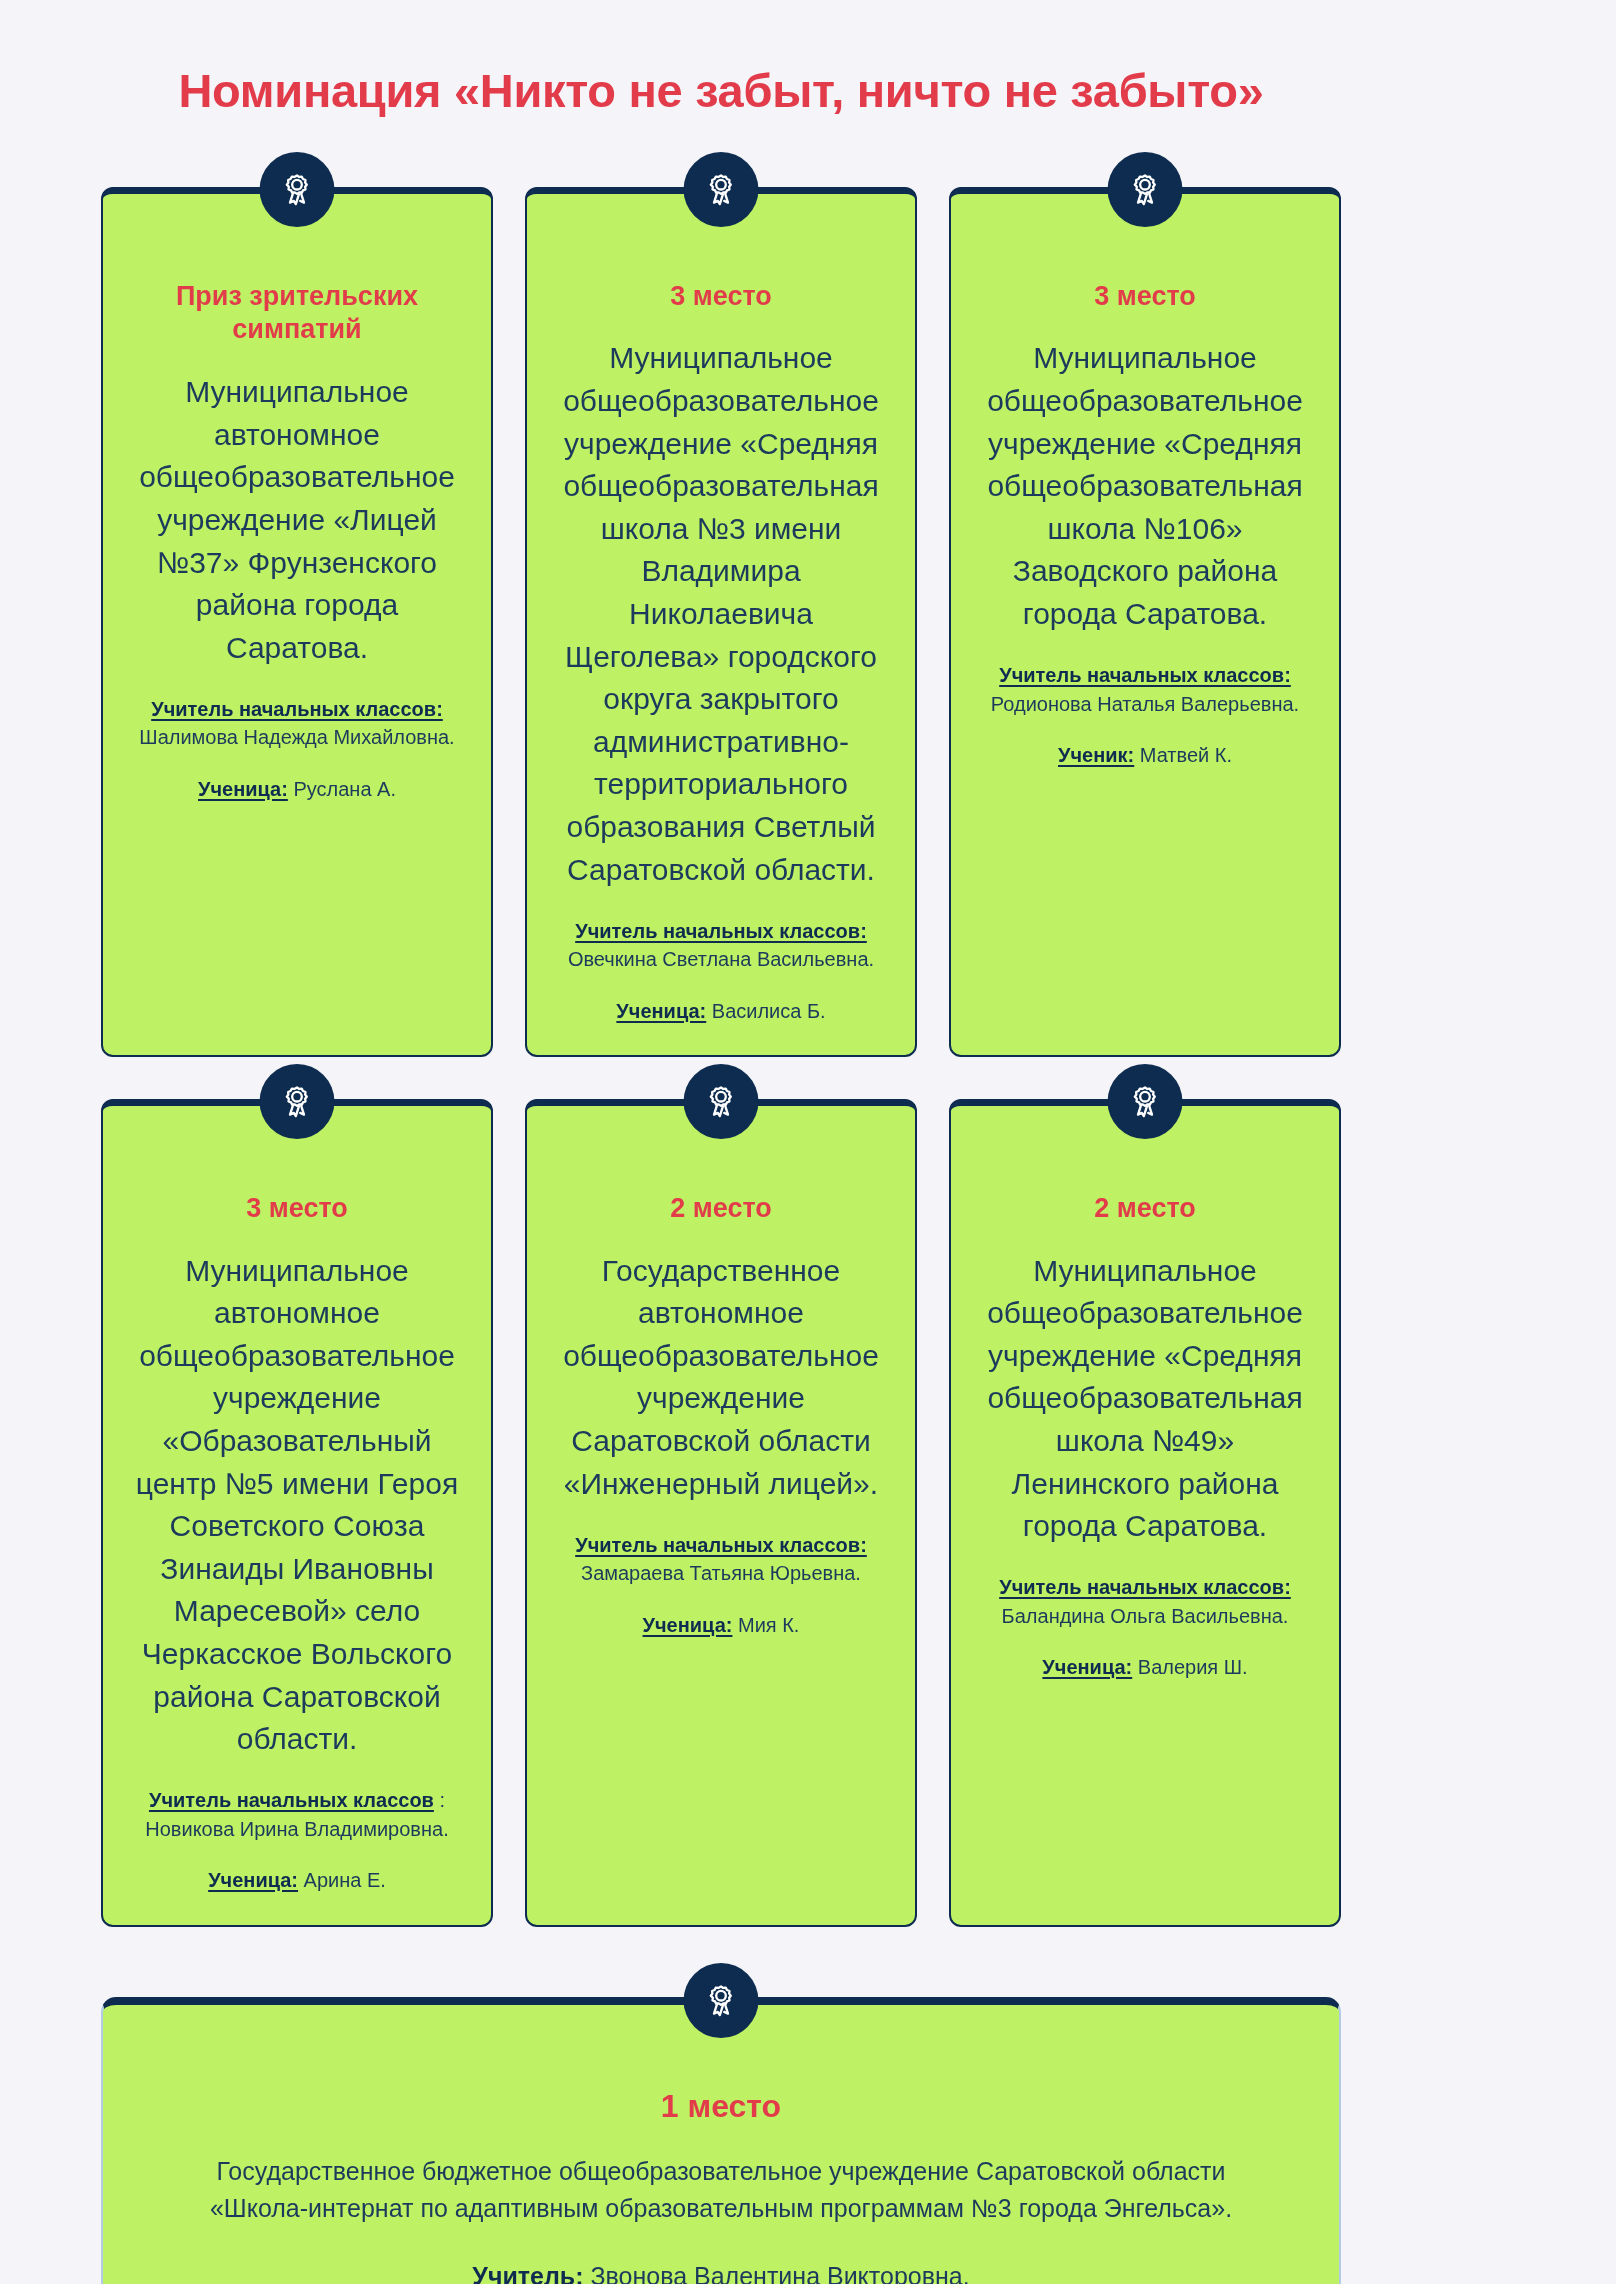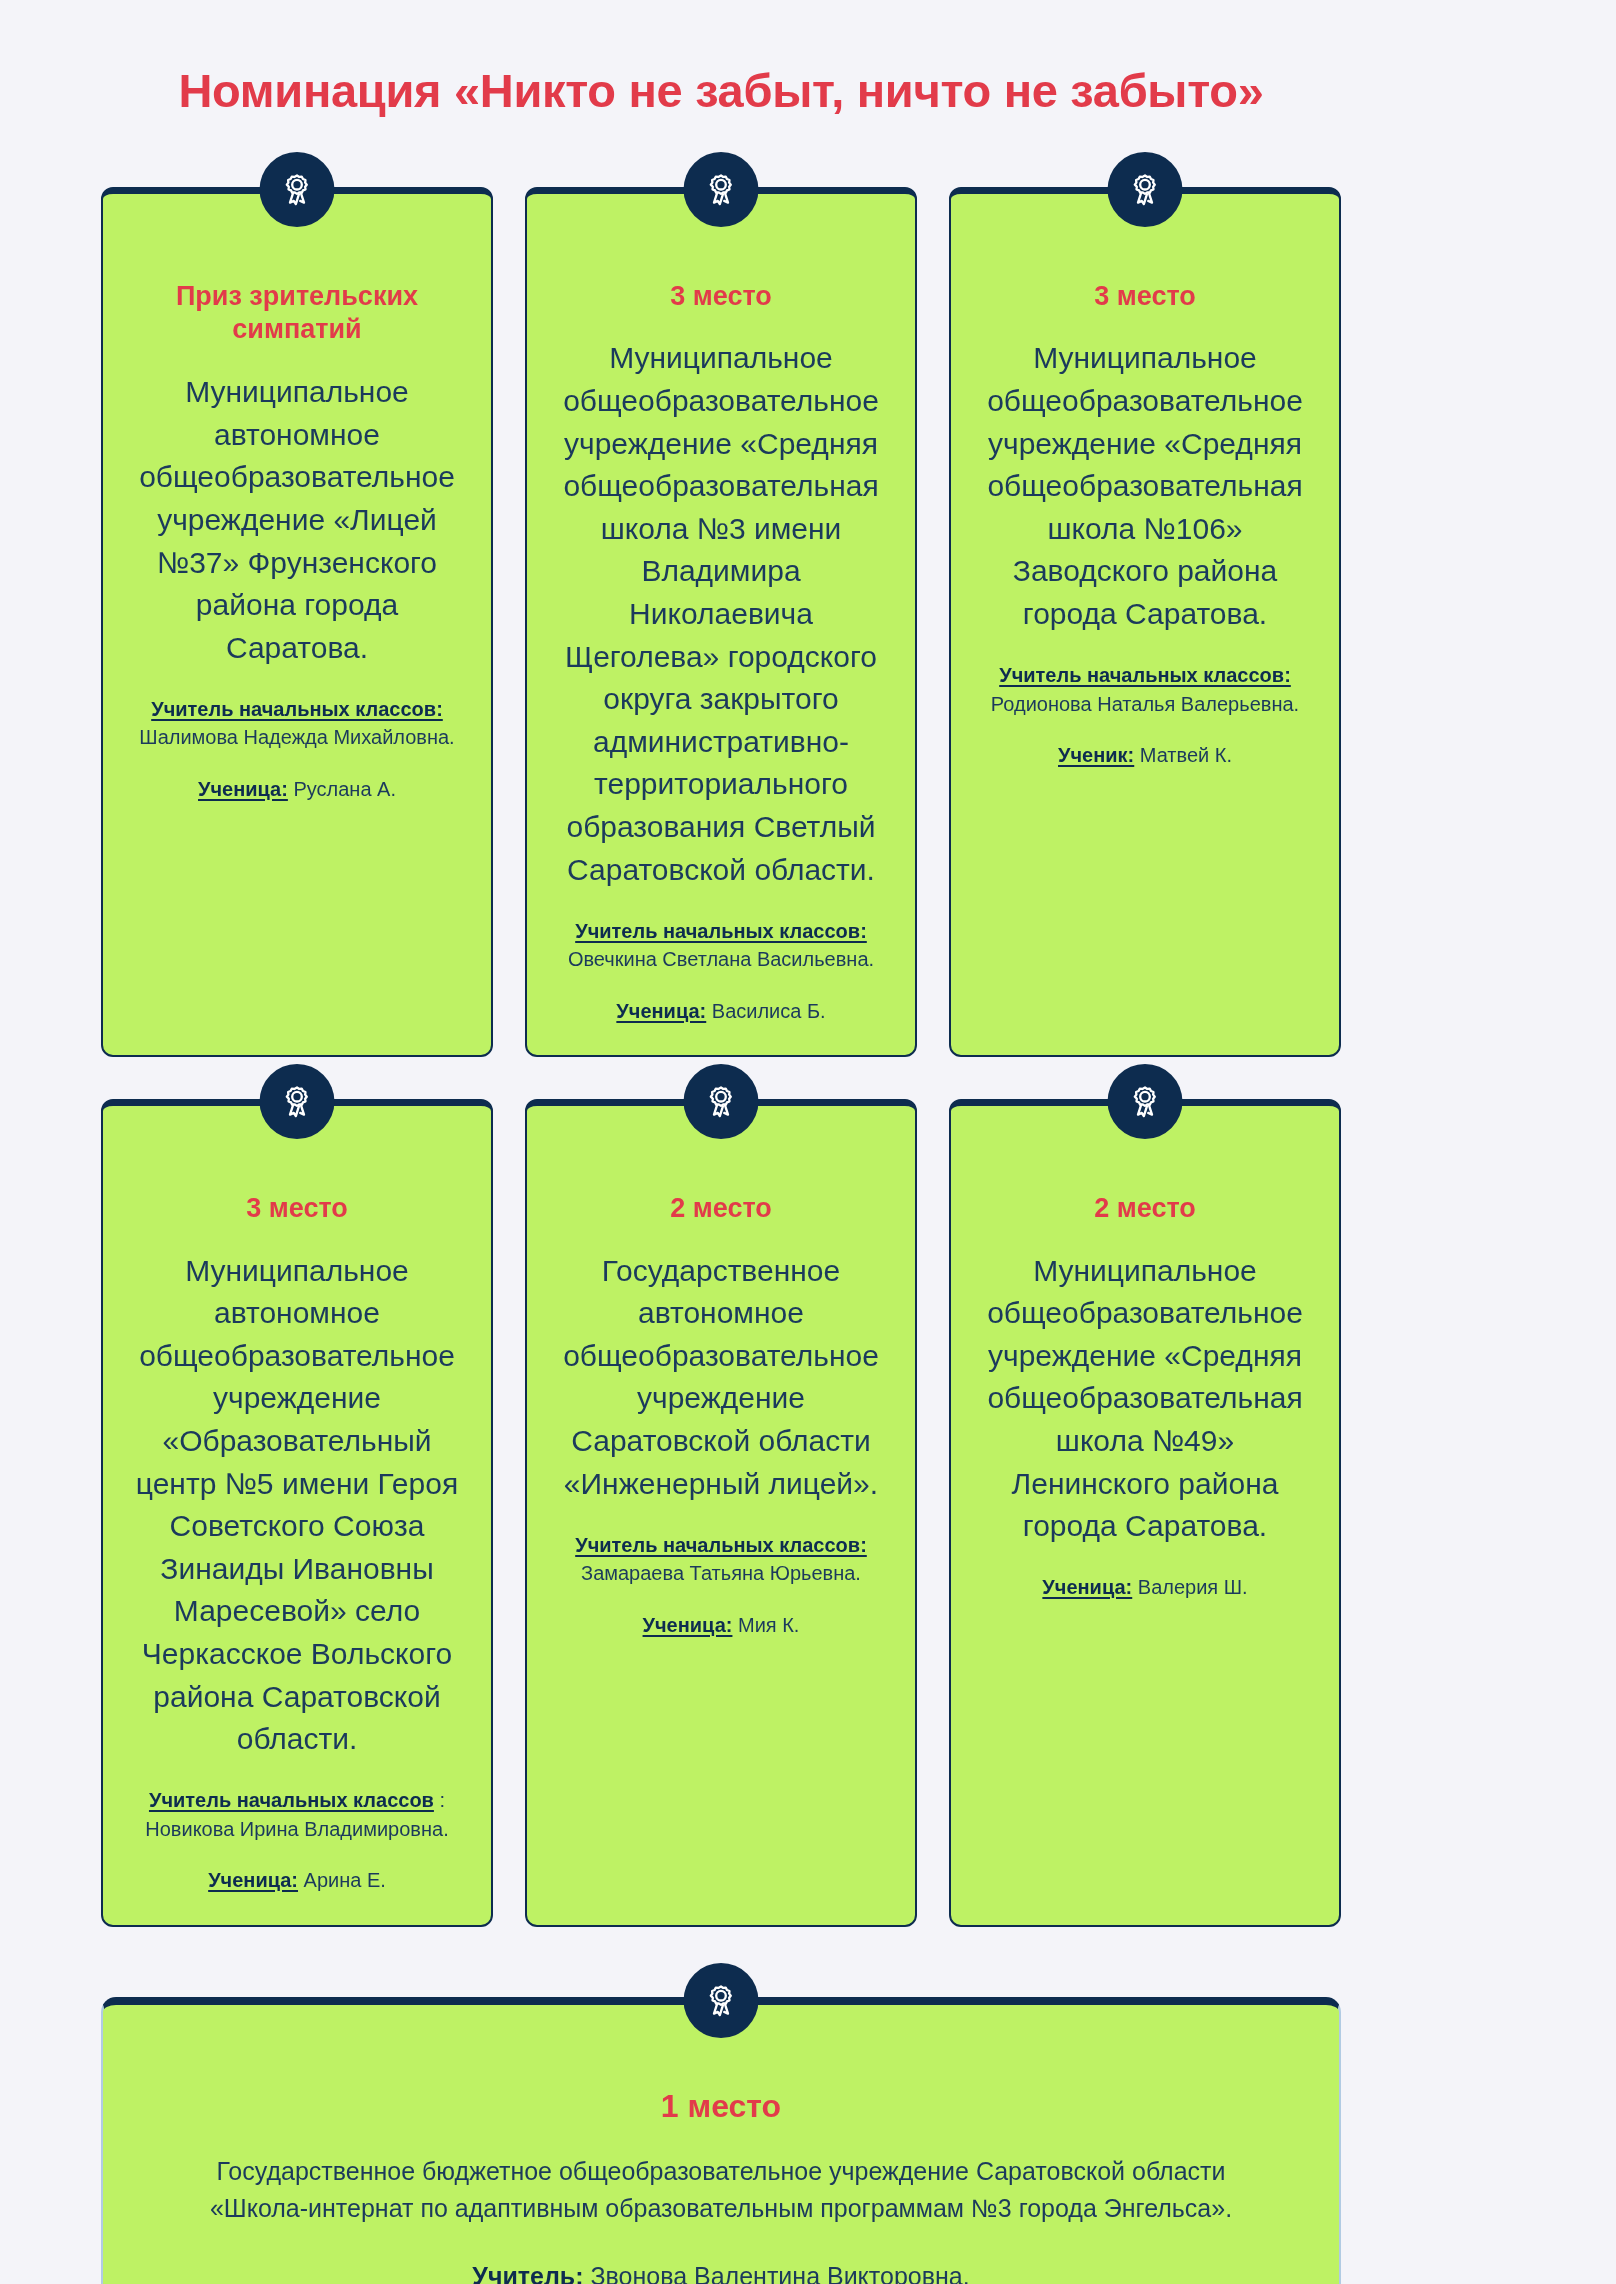--- a/index.html
+++ b/index.html
@@ -239,20 +239,24 @@
         <svg viewBox="0 0 24 24" fill="none" stroke="#ffffff" stroke-width="1.6" stroke-linecap="round" stroke-linejoin="round" aria-hidden="true">
           <path d="M12 2.4l1.5 1.0 1.8-.2.8 1.6 1.7.7-.2 1.8 1.1 1.4-1.1 1.4.2 1.8-1.7.7-.8 1.6-1.8-.2-1.5 1.0-1.5-1.0-1.8.2-.8-1.6-1.7-.7.2-1.8L5 8.7l1.1-1.4-.2-1.8 1.7-.7.8-1.6 1.8.2z"></path>
           <circle cx="12" cy="8.7" r="3.3"></circle>
           <path d="M9.4 14.2L7.2 21l2.6-1.2 1.4 2.2 2.1-6.6"></path>
           <path d="M14.6 14.2L16.8 21l-2.6-1.2"></path>
         </svg>
       </div>
       <div class="place">2 место</div>
       <div class="school">Муниципальное общеобразовательное учреждение «Средняя общеобразовательная школа №49» Ленинского района города Саратова.</div>
       <div class="person">
+        <span class="role">Учитель начальных классов:</span>
+        <span>Баландина Ольга Васильевна.</span>
+      </div>
+      <div class="person">
         <span class="role">Ученица:</span>
         <span>Валерия Ш.</span>
       </div>
     </div>
 
     <div class="card card--wide">
       <div class="badge">
         <svg viewBox="0 0 24 24" fill="none" stroke="#ffffff" stroke-width="1.6" stroke-linecap="round" stroke-linejoin="round" aria-hidden="true">
           <path d="M12 2.4l1.5 1.0 1.8-.2.8 1.6 1.7.7-.2 1.8 1.1 1.4-1.1 1.4.2 1.8-1.7.7-.8 1.6-1.8-.2-1.5 1.0-1.5-1.0-1.8.2-.8-1.6-1.7-.7.2-1.8L5 8.7l1.1-1.4-.2-1.8 1.7-.7.8-1.6 1.8.2z"></path>
           <circle cx="12" cy="8.7" r="3.3"></circle>

